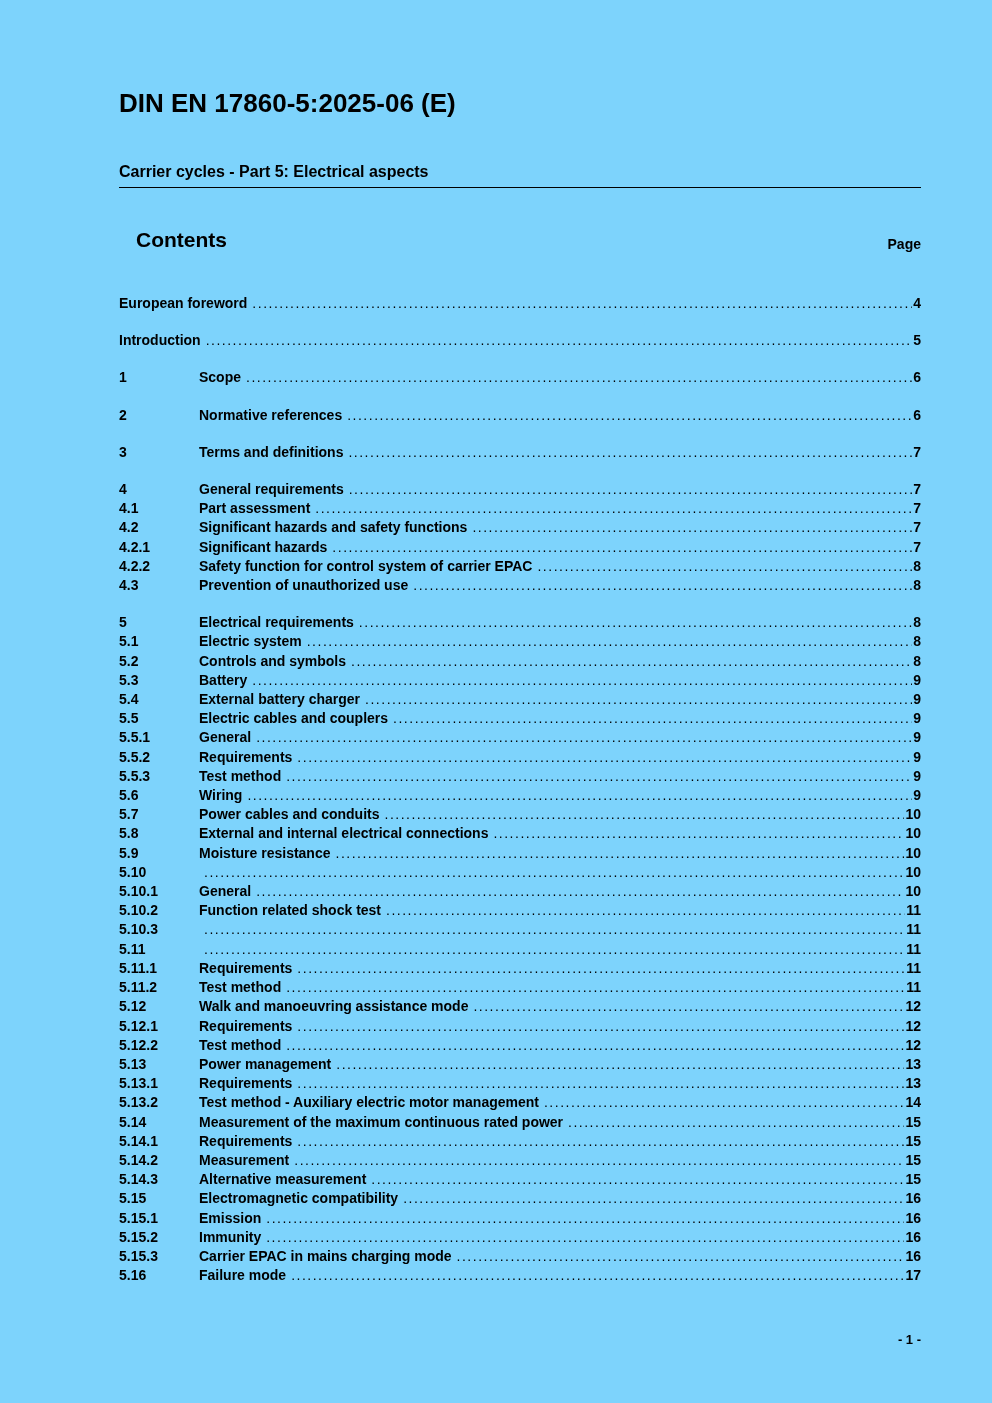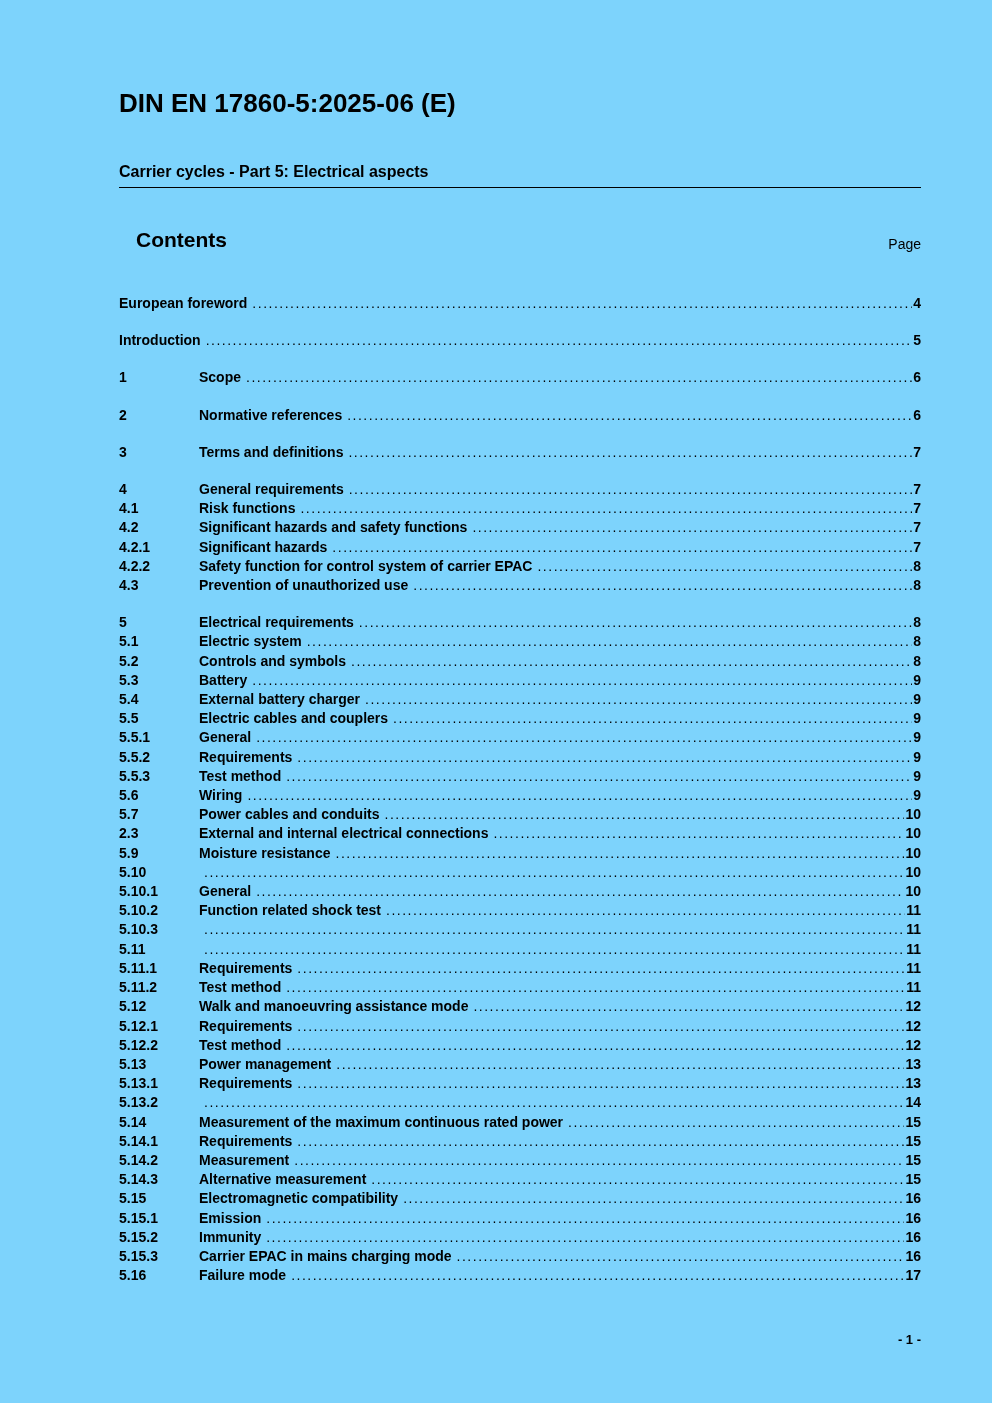--- a/index.html
+++ b/index.html
@@ -38,21 +38,21 @@
     align-items: flex-end;
     margin-bottom: 42px;
     margin-left: 17px;
   }
   .contents-title {
     font-size: 21px;
     font-weight: bold;
   }
   .page-label {
     font-size: 14px;
-    font-weight: normal;
+    font-weight: bold;
   }
   .toc { width: 100%; }
   .toc-group:not(:first-child) { margin-top: 18px; }
   .toc-row {
     display: flex;
     align-items: flex-start;
     font-size: 14px;
     font-weight: bold;
     line-height: 19.2px;
     white-space: nowrap;
@@ -139,21 +139,21 @@
       <div class="toc-group">
   <div class="toc-row">
     <span class="toc-num">4</span>
     <span class="toc-title">General requirements</span>
     <span class="toc-leader"></span>
     <span class="toc-page">7</span>
   </div>
 
   <div class="toc-row">
     <span class="toc-num">4.1</span>
-    <span class="toc-title">Risk functions</span>
+    <span class="toc-title">Part assessment</span>
     <span class="toc-leader"></span>
     <span class="toc-page">7</span>
   </div>
 
   <div class="toc-row">
     <span class="toc-num">4.2</span>
     <span class="toc-title">Significant hazards and safety functions</span>
     <span class="toc-leader"></span>
     <span class="toc-page">7</span>
   </div>
@@ -251,21 +251,21 @@
   </div>
 
   <div class="toc-row">
     <span class="toc-num">5.7</span>
     <span class="toc-title">Power cables and conduits</span>
     <span class="toc-leader"></span>
     <span class="toc-page">10</span>
   </div>
 
   <div class="toc-row">
-    <span class="toc-num">2.3</span>
+    <span class="toc-num">5.8</span>
     <span class="toc-title">External and internal electrical connections</span>
     <span class="toc-leader"></span>
     <span class="toc-page">10</span>
   </div>
 
   <div class="toc-row">
     <span class="toc-num">5.9</span>
     <span class="toc-title">Moisture resistance</span>
     <span class="toc-leader"></span>
     <span class="toc-page">10</span>
@@ -347,20 +347,21 @@
 
   <div class="toc-row">
     <span class="toc-num">5.13.1</span>
     <span class="toc-title">Requirements</span>
     <span class="toc-leader"></span>
     <span class="toc-page">13</span>
   </div>
 
   <div class="toc-row">
     <span class="toc-num">5.13.2</span>
+    <span class="toc-title">Test method - Auxiliary electric motor management</span>
     <span class="toc-leader"></span>
     <span class="toc-page">14</span>
   </div>
 
   <div class="toc-row">
     <span class="toc-num">5.14</span>
     <span class="toc-title">Measurement of the maximum continuous rated power</span>
     <span class="toc-leader"></span>
     <span class="toc-page">15</span>
   </div>

